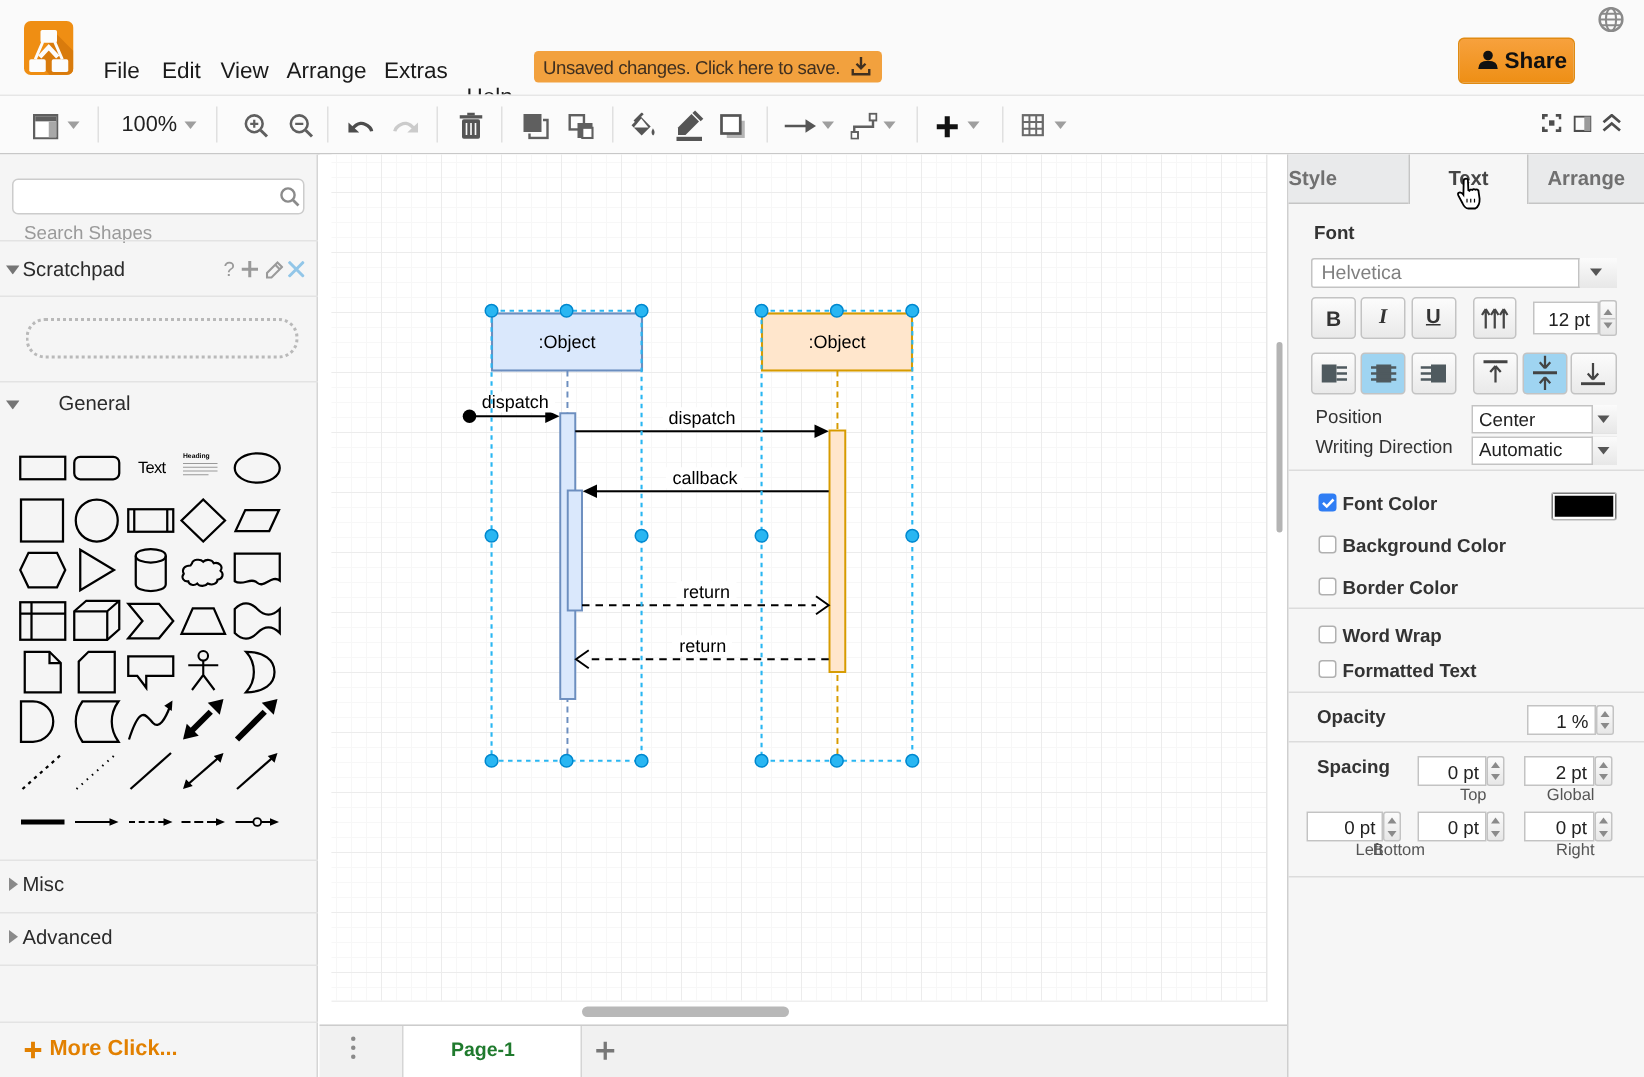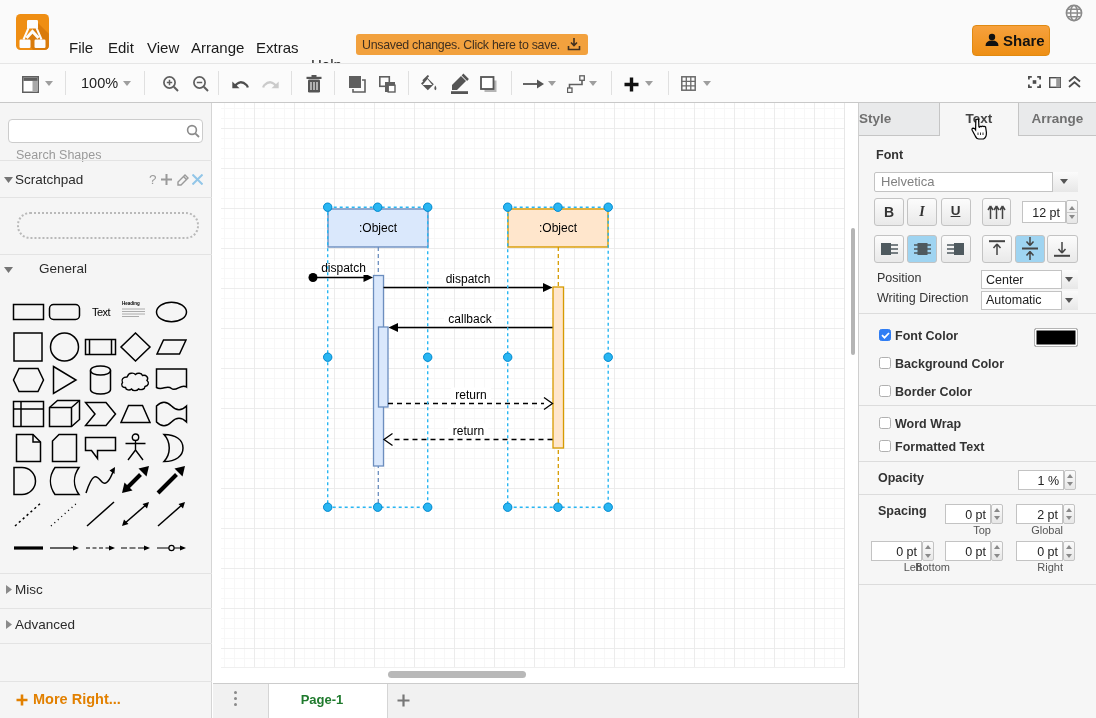--- a/index.html
+++ b/index.html
@@ -383,21 +383,21 @@
   <div class="hdiv" style="top:608px;"></div>
   <svg class="ab" style="left:5px;top:620px;" width="7" height="9">
       <path d="M1 0 L1 9 L7 4.5 Z" fill="#8a8a8a"></path>
     </svg>
   <div class="ab" style="left:15px;top:617px;font-size:13.5px;color:#2b2b2b;">Advanced</div>
   <div class="hdiv" style="top:643px;"></div>
   <div class="hdiv" style="top:681px;"></div>
   <svg class="ab" style="left:16px;top:694px;" width="12" height="12">
       <path d="M6 0.5 L6 11.5 M0.5 6 L11.5 6" stroke="#e28000" stroke-width="2.6"></path>
     </svg>
-  <div class="ab" style="left:33px;top:691px;font-size:14.5px;font-weight:bold;color:#e28000;">More Right...</div>
+  <div class="ab" style="left:33px;top:691px;font-size:14.5px;font-weight:bold;color:#e28000;">More Click...</div>
 
   
   <div class="ab" style="left:213px;top:103px;width:645px;height:615px;background:#ffffff;"></div>
   <div class="ab" style="left:221px;top:103px;width:624px;height:565px;border-right:1px solid #e7e7e7;border-bottom:1px solid #efefef;background-color:#fff;background-image:
       linear-gradient(to right, #ececec 1px, transparent 1px),
       linear-gradient(to bottom, #ececec 1px, transparent 1px),
       linear-gradient(to right, #f7f7f7 1px, transparent 1px),
       linear-gradient(to bottom, #f7f7f7 1px, transparent 1px);
     background-size:40px 40px,40px 40px,10px 10px,10px 10px;
     background-position:33px 0,0 25px,3px 0,0 5px;"></div>

